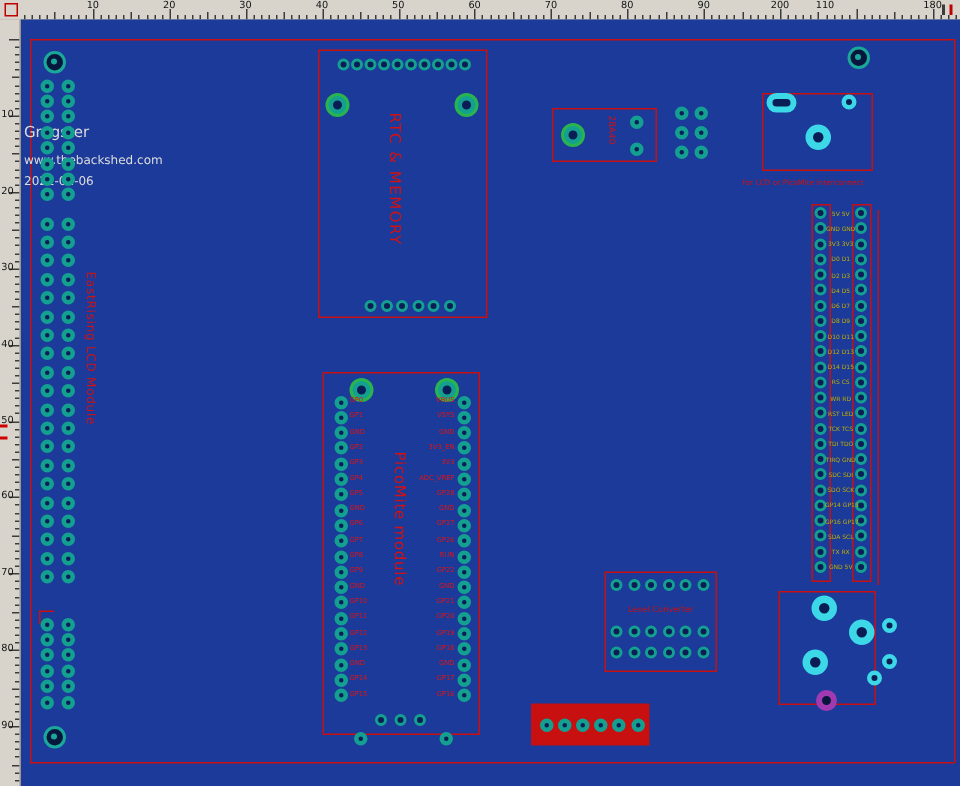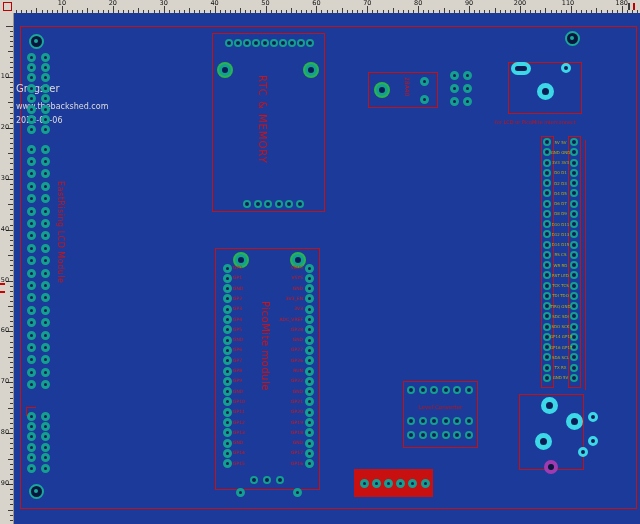--- a/index.html
+++ b/index.html
@@ -160,21 +160,21 @@
       <div class="tick" style="left: 511.09px; bottom: 0px; width: 1px; height: 3px;"></div>
       <div class="tick" style="left: 516.18px; bottom: 0px; width: 1px; height: 3px;"></div>
       <div class="tick" style="left: 521.27px; bottom: 0px; width: 1px; height: 3px;"></div>
       <div class="tick" style="left: 526.36px; bottom: 0px; width: 1px; height: 3px;"></div>
       <div class="tick" style="left: 531.45px; bottom: 0px; width: 1px; height: 5px;"></div>
       <div class="tick" style="left: 536.54px; bottom: 0px; width: 1px; height: 3px;"></div>
       <div class="tick" style="left: 541.63px; bottom: 0px; width: 1px; height: 3px;"></div>
       <div class="tick" style="left: 546.72px; bottom: 0px; width: 1px; height: 3px;"></div>
       <div class="tick" style="left: 551.81px; bottom: 0px; width: 1px; height: 3px;"></div>
       <div class="tick" style="left: 556.9px; bottom: 0px; width: 1px; height: 7px;"></div>
-      <div class="rlabel" style="left: 546px; top: 0px; width: 16px; text-align: center;">110</div>
+      <div class="rlabel" style="left: 528px; top: 0px; width: 16px; text-align: center;">110</div>
       <div class="tick" style="left: 561.99px; bottom: 0px; width: 1px; height: 3px;"></div>
       <div class="tick" style="left: 567.08px; bottom: 0px; width: 1px; height: 3px;"></div>
       <div class="tick" style="left: 572.17px; bottom: 0px; width: 1px; height: 3px;"></div>
       <div class="tick" style="left: 577.26px; bottom: 0px; width: 1px; height: 3px;"></div>
       <div class="tick" style="left: 582.35px; bottom: 0px; width: 1px; height: 5px;"></div>
       <div class="tick" style="left: 587.44px; bottom: 0px; width: 1px; height: 3px;"></div>
       <div class="tick" style="left: 592.53px; bottom: 0px; width: 1px; height: 3px;"></div>
       <div class="tick" style="left: 597.62px; bottom: 0px; width: 1px; height: 3px;"></div>
       <div class="tick" style="left: 602.71px; bottom: 0px; width: 1px; height: 3px;"></div>
       <div class="tick" style="left: 607.8px; bottom: 0px; width: 1px; height: 7px;"></div>

